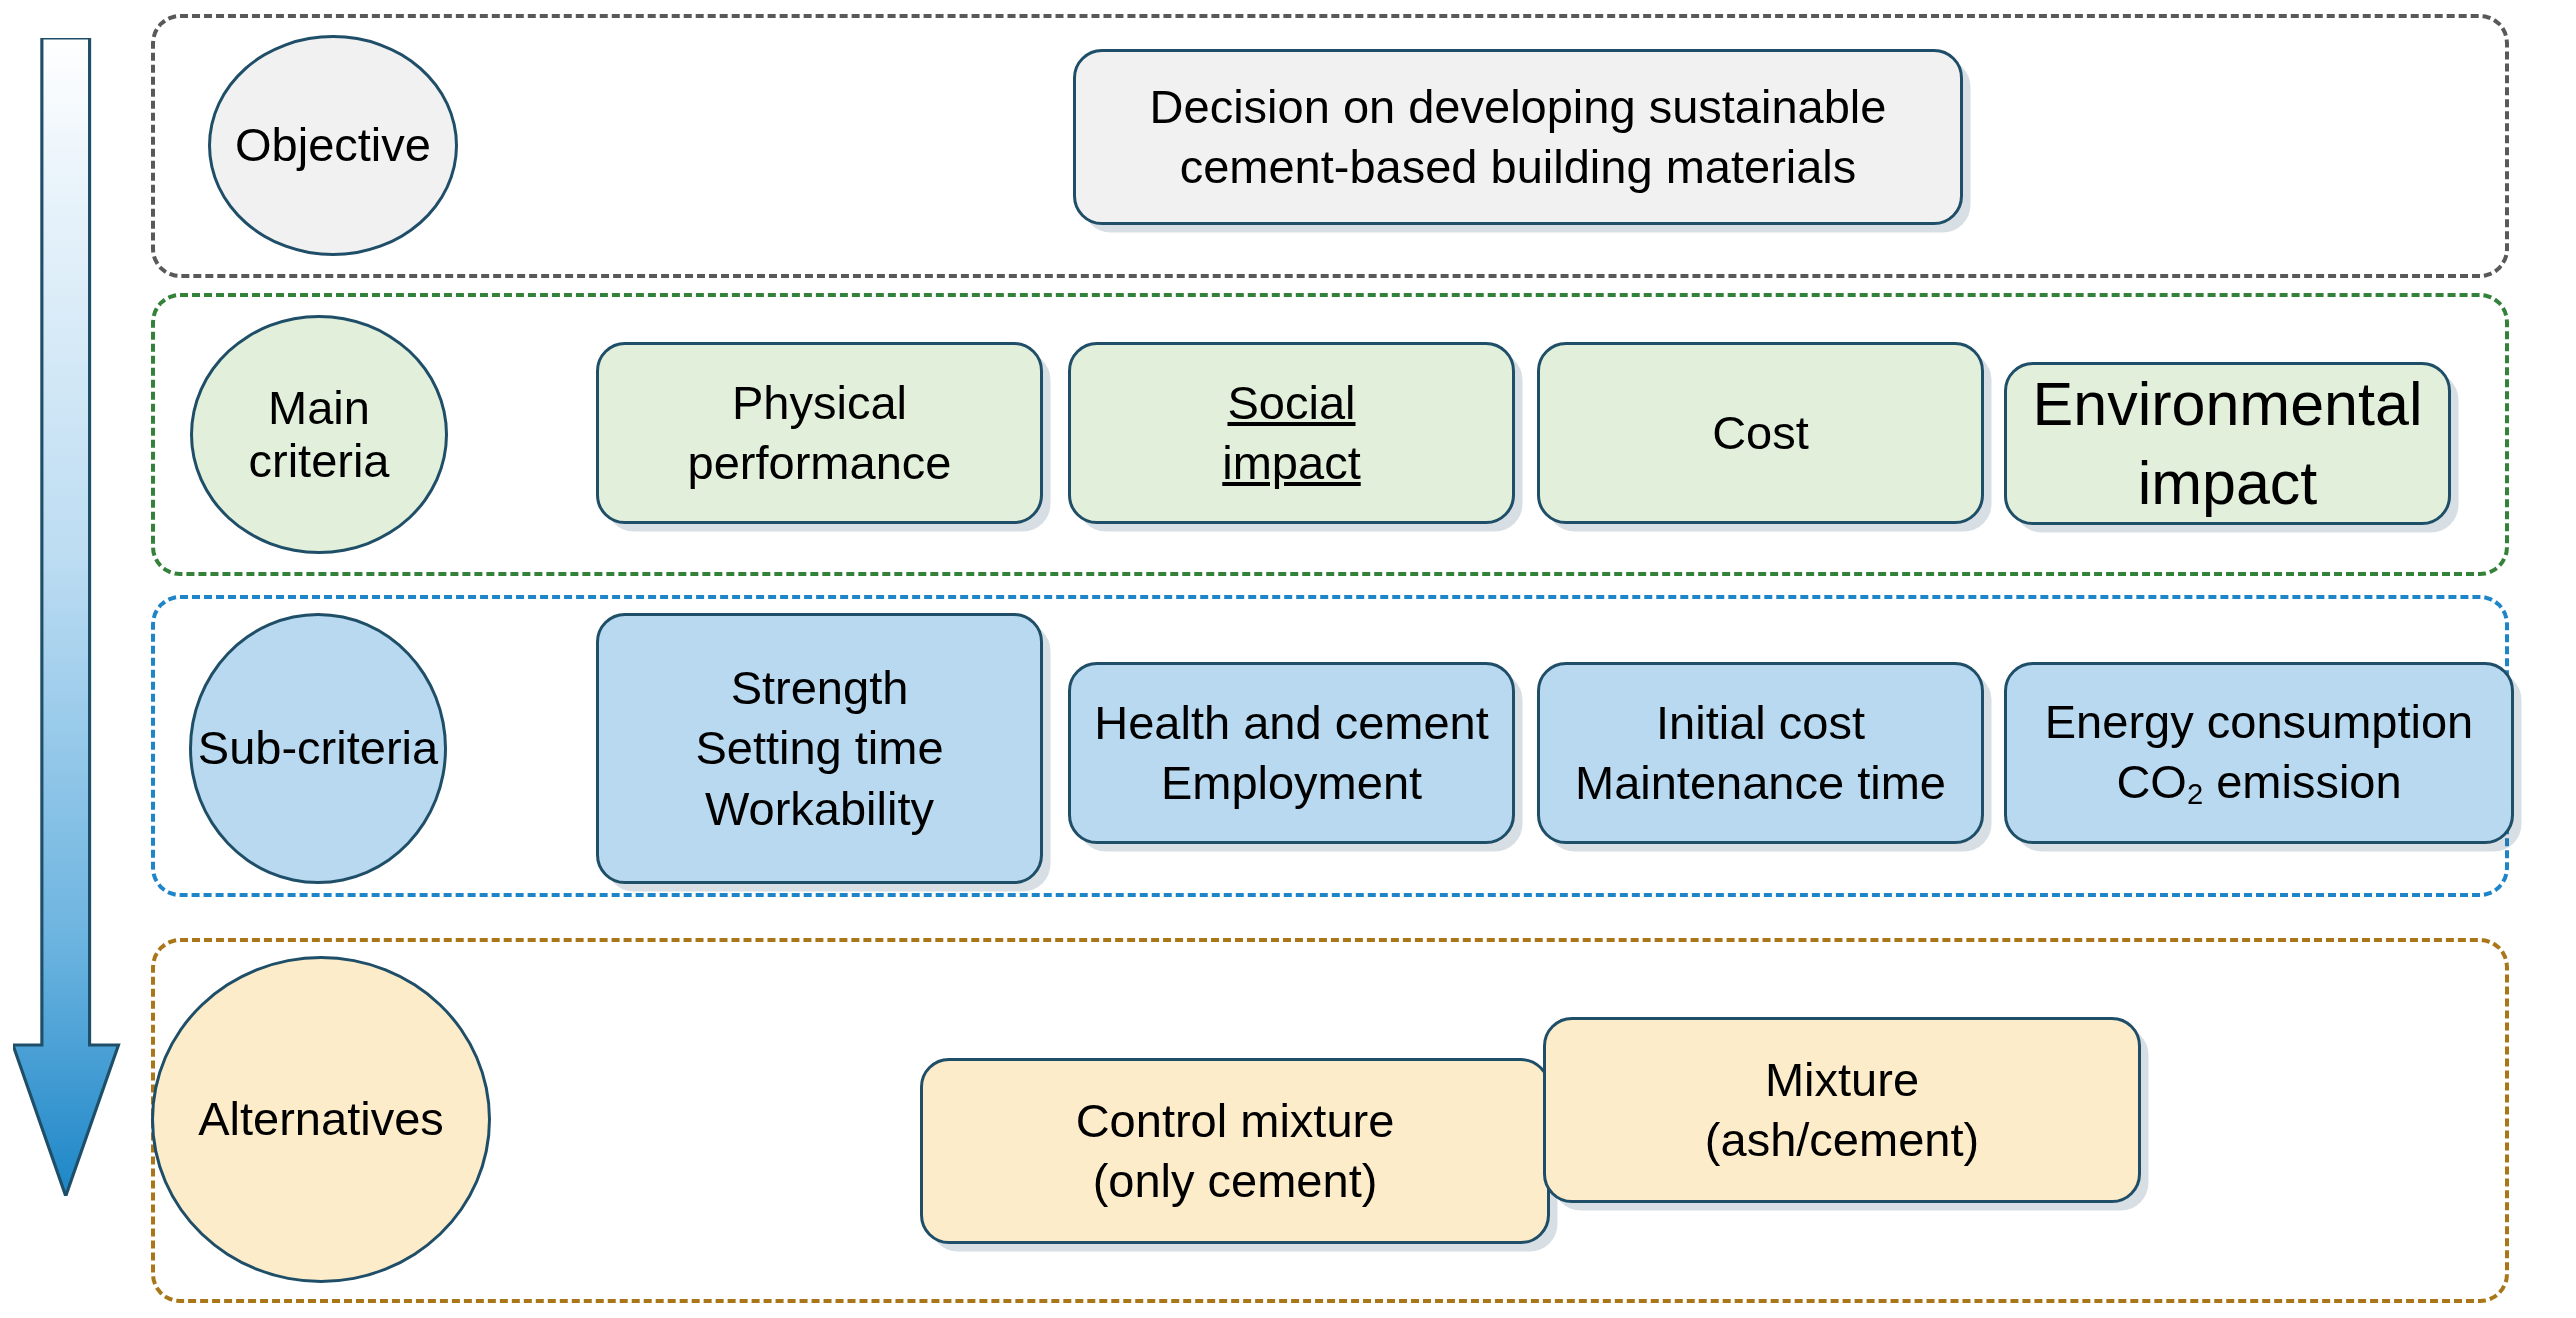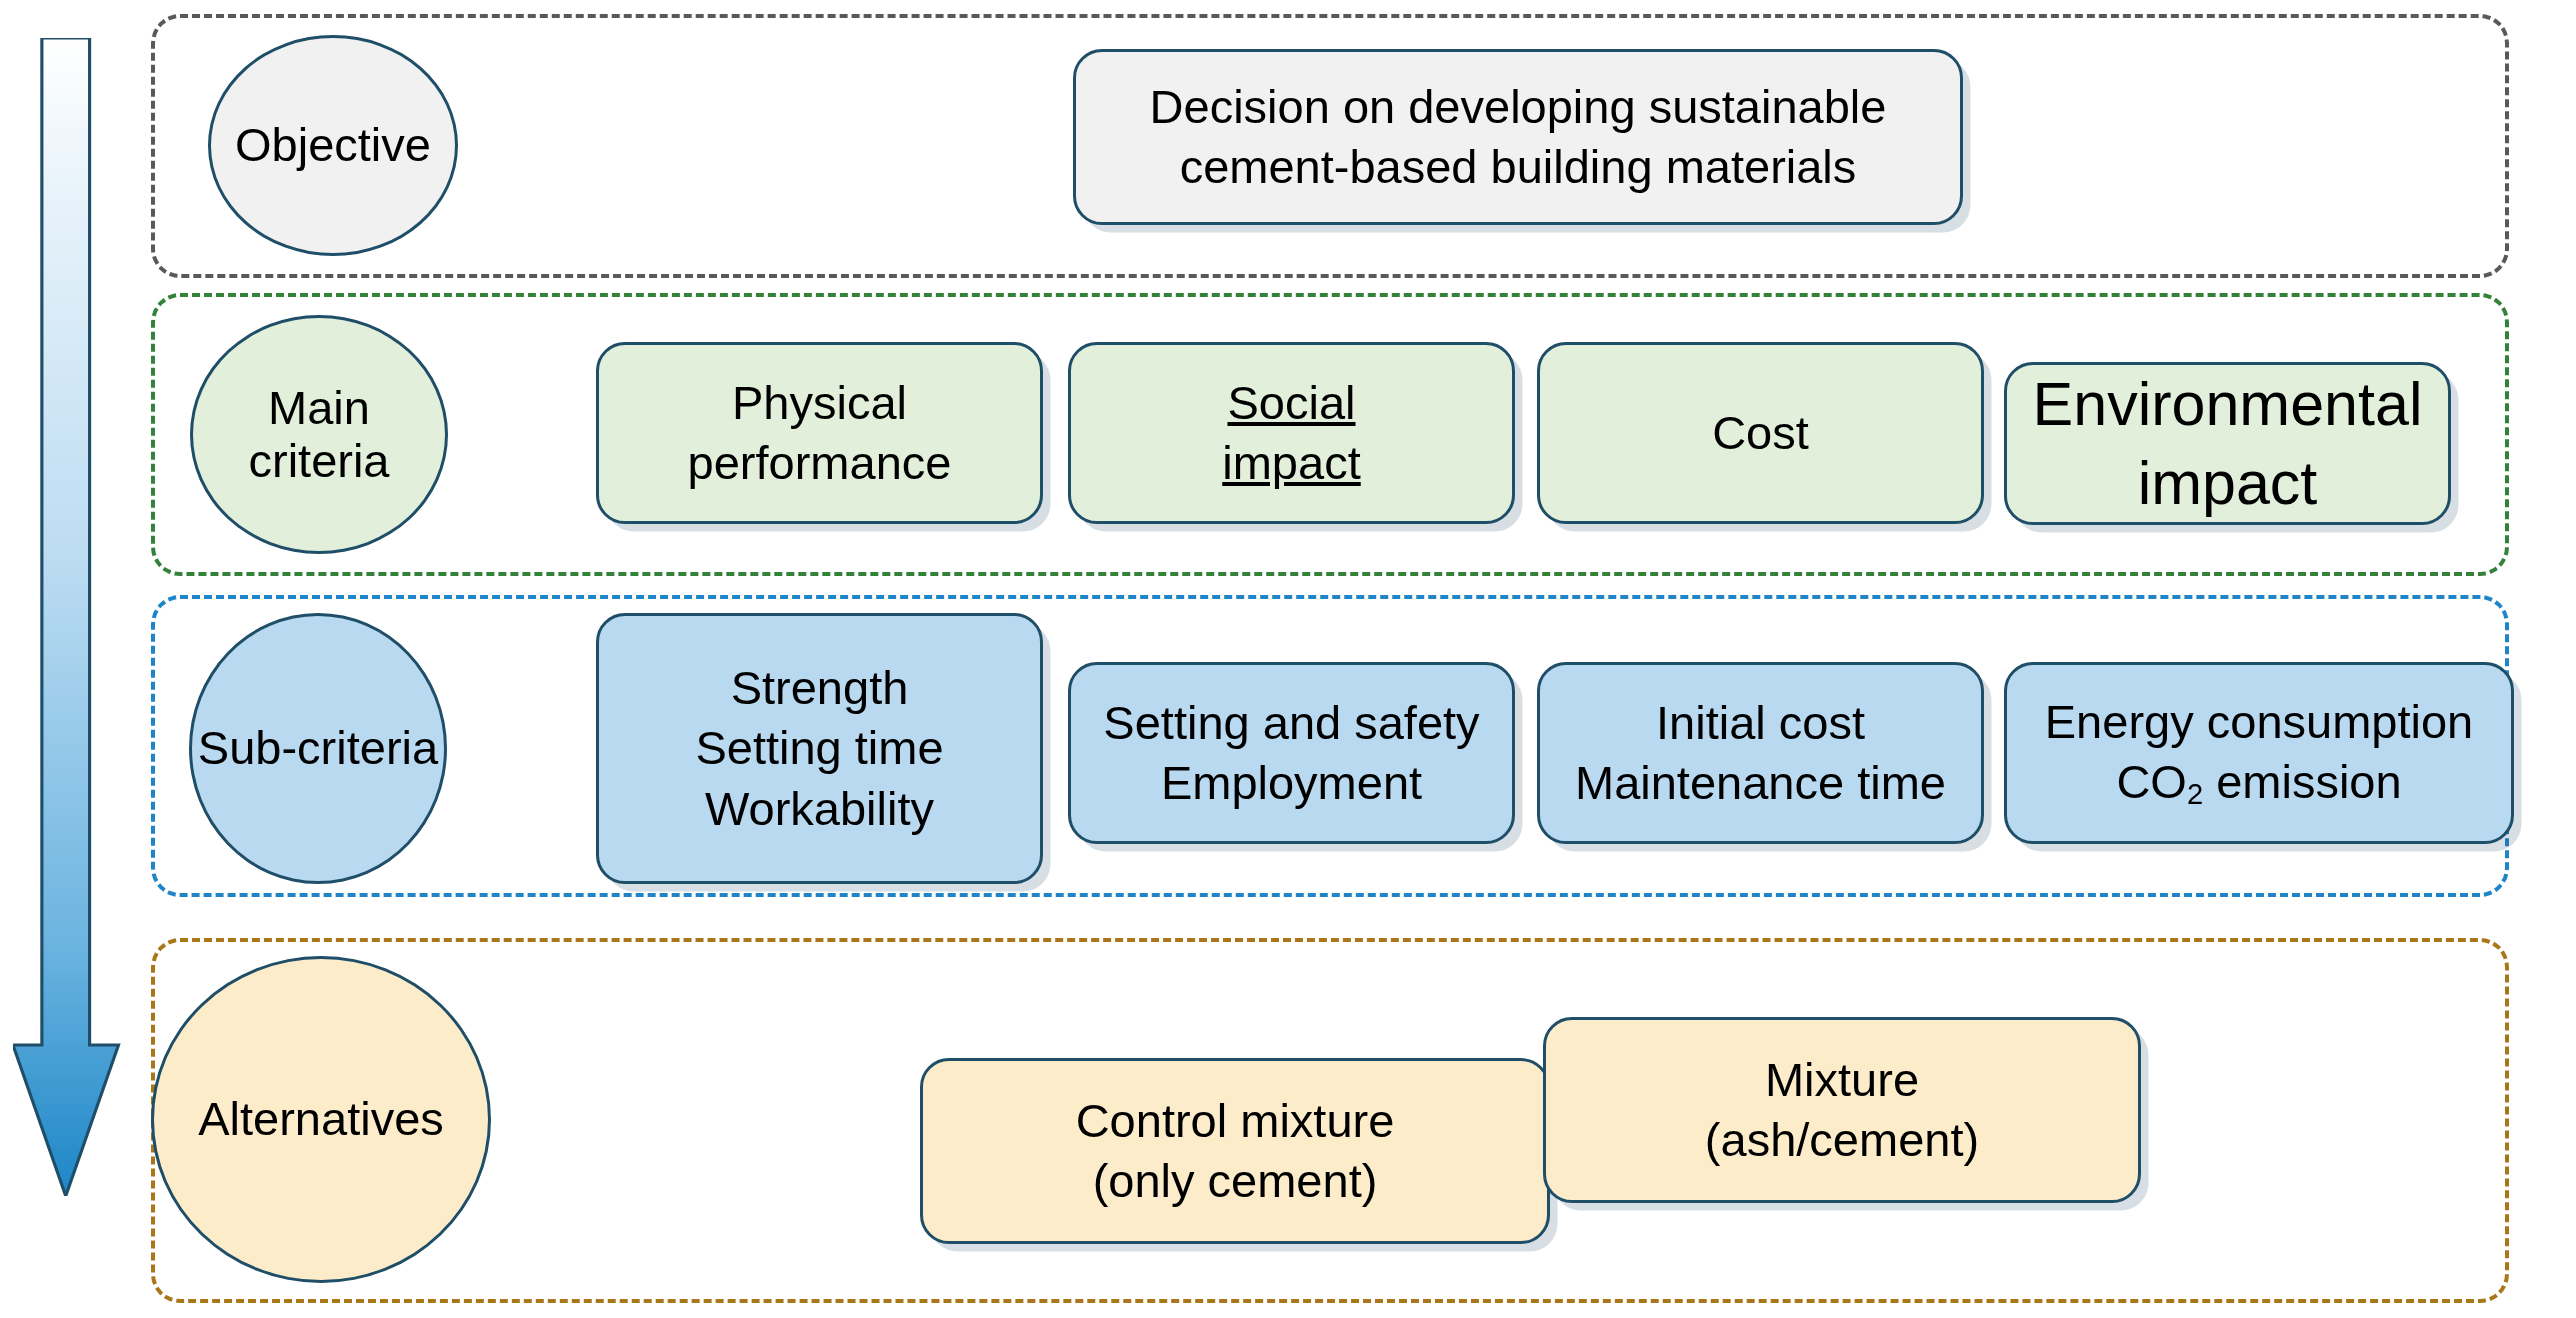--- a/index.html
+++ b/index.html
@@ -152,21 +152,21 @@
   <div class="node-box box-sub" style="left:596px; top:613px; width:447px; height:271px; font-size:47px;">
     <div>
       <span class="node-line">Strength</span>
       <span class="node-line">Setting time</span>
       <span class="node-line">Workability</span>
     </div>
   </div>
 
   <div class="node-box box-sub" style="left:1068px; top:662px; width:447px; height:182px; font-size:47px;">
     <div>
-      <span class="node-line">Setting and safety</span>
+      <span class="node-line">Health and cement</span>
       <span class="node-line">Employment</span>
     </div>
   </div>
 
   <div class="node-box box-sub" style="left:1537px; top:662px; width:447px; height:182px; font-size:47px;">
     <div>
       <span class="node-line">Initial cost</span>
       <span class="node-line">Maintenance time</span>
     </div>
   </div>

